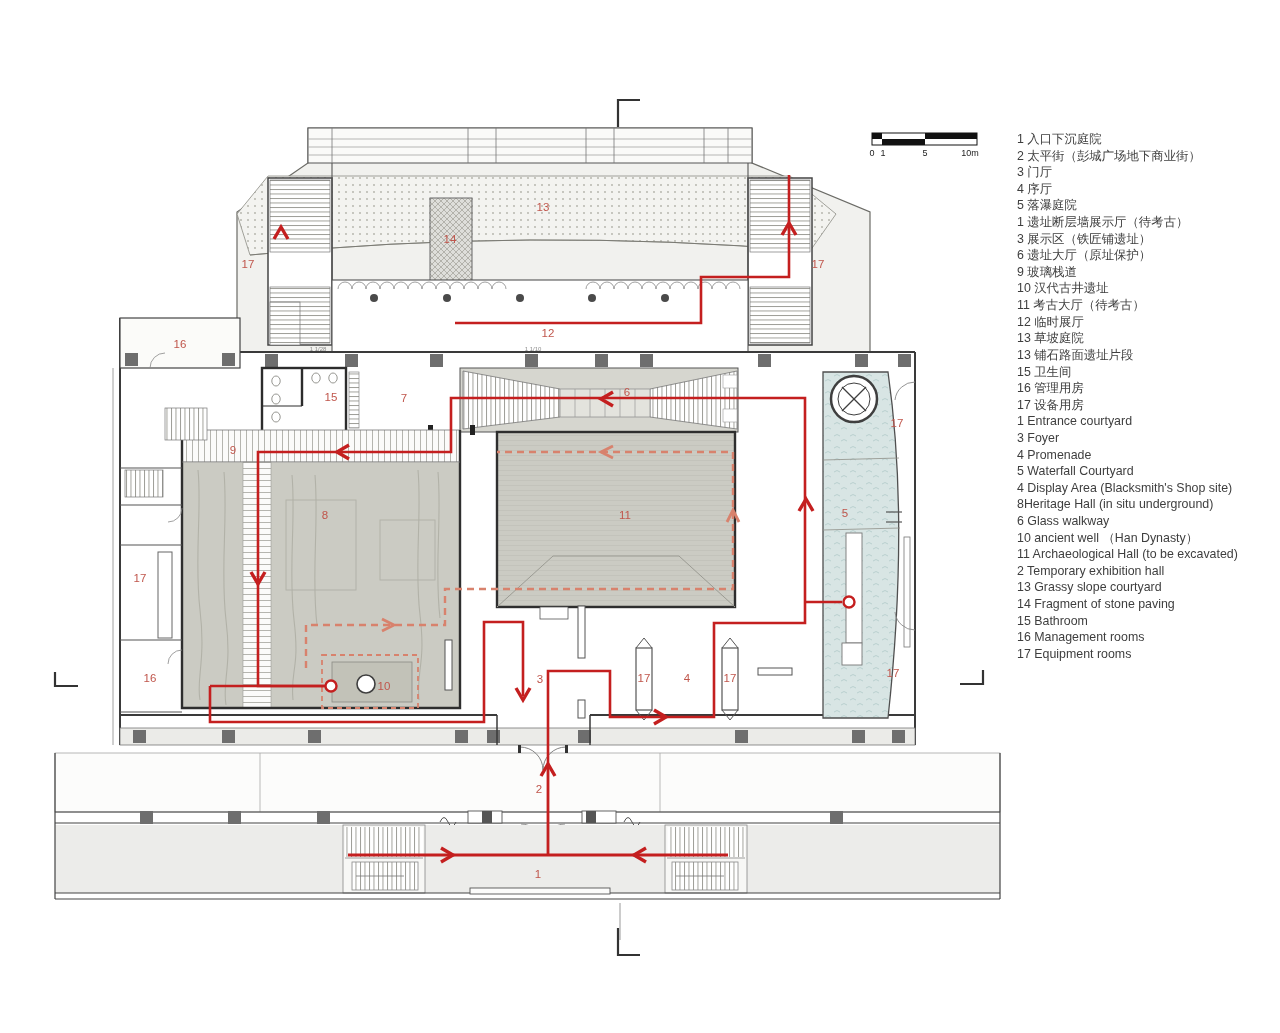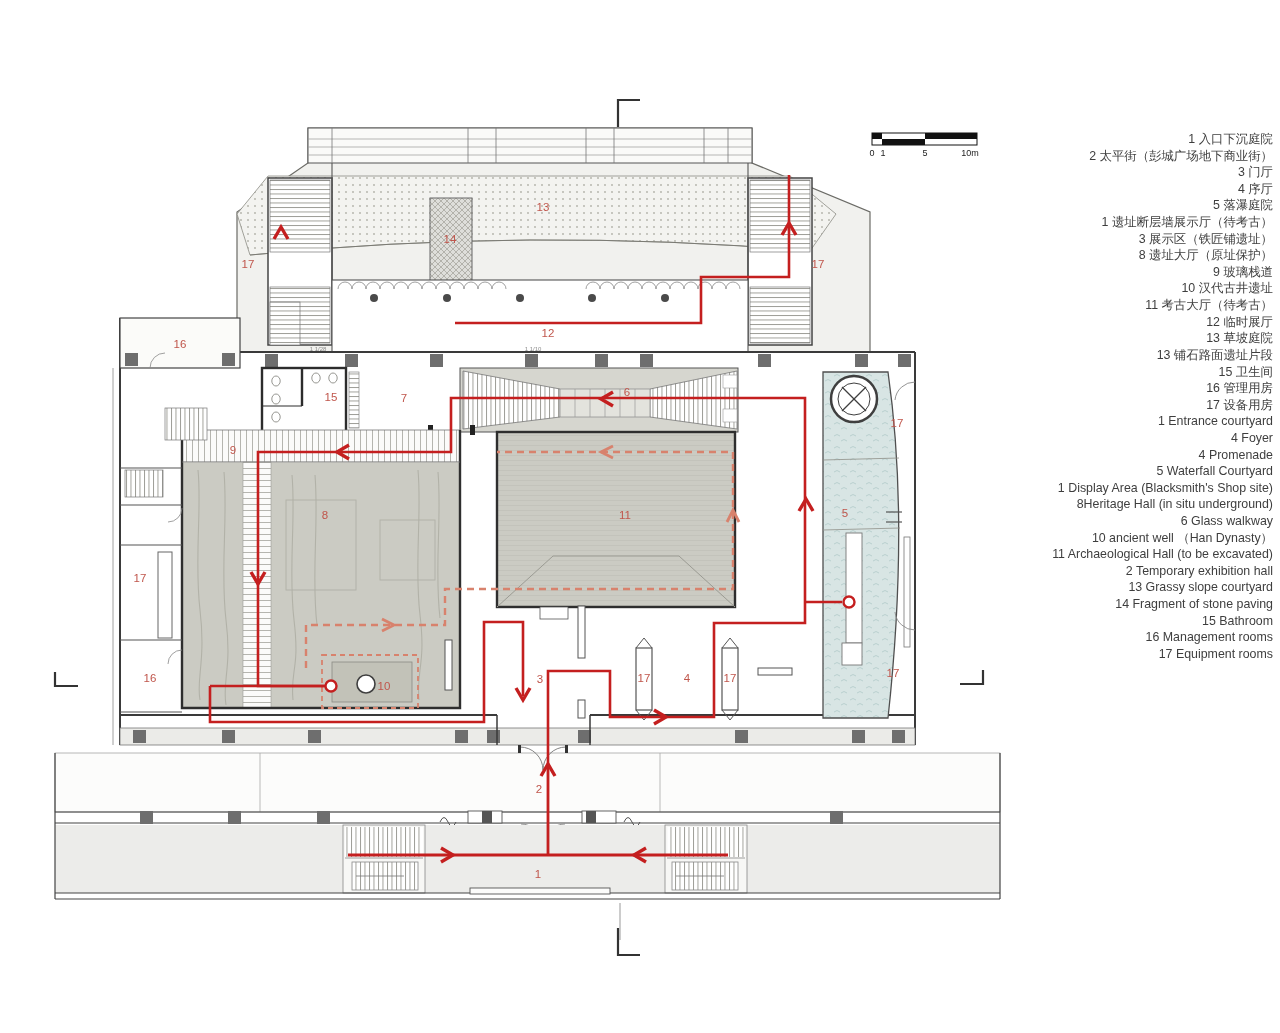--- a/index.html
+++ b/index.html
@@ -2,22 +2,22 @@
 <html><head>
 <meta charset="utf-8">
 <style>
   html,body{margin:0;padding:0;background:#ffffff;width:1280px;height:1033px;overflow:hidden;
             font-family:"Liberation Sans", sans-serif;}
   #stage{position:relative;width:1280px;height:1033px;background:#fff;}
   svg{position:absolute;left:0;top:0;}
   .rl{font-size:11.5px;fill:#c0564c;text-anchor:middle;font-family:"Liberation Sans",sans-serif;}
   .tiny{font-size:6px;fill:#8a8a8a;text-anchor:middle;font-family:"Liberation Sans",sans-serif;}
   .tick{font-size:9px;fill:#222;text-anchor:middle;font-family:"Liberation Sans",sans-serif;}
-  #legend{position:absolute;left:1045px;top:131px;width:228px;font-size:12.4px;
-          line-height:1.34;color:#3e3e3e;text-align:right;}
+  #legend{position:absolute;left:1017px;top:131px;width:228px;font-size:12.4px;
+          line-height:1.34;color:#3e3e3e;}
   #legend .lg-line{white-space:normal;}
 </style>
 </head>
 <body>
 
 <div id="stage">
 <svg width="1280" height="1033" viewBox="0 0 1280 1033">
   <defs>
     <pattern id="dots" width="7" height="7" patternUnits="userSpaceOnUse">
       <rect width="7" height="7" fill="#f3f3f0"></rect>
@@ -375,35 +375,35 @@
 </svg>
 
 <div id="legend">
       <div class="lg-line">1 入口下沉庭院</div>
       <div class="lg-line">2 太平街（彭城广场地下商业街）</div>
       <div class="lg-line">3 门厅</div>
       <div class="lg-line">4 序厅</div>
       <div class="lg-line">5 落瀑庭院</div>
       <div class="lg-line">1 遗址断层墙展示厅（待考古）</div>
       <div class="lg-line">3 展示区（铁匠铺遗址）</div>
-      <div class="lg-line">8 遗址大厅（原址保护）</div>
+      <div class="lg-line">6 遗址大厅（原址保护）</div>
       <div class="lg-line">9 玻璃栈道</div>
       <div class="lg-line">10 汉代古井遗址</div>
       <div class="lg-line">11 考古大厅（待考古）</div>
       <div class="lg-line">12 临时展厅</div>
       <div class="lg-line">13 草坡庭院</div>
       <div class="lg-line">13 铺石路面遗址片段</div>
       <div class="lg-line">15 卫生间</div>
       <div class="lg-line">16 管理用房</div>
       <div class="lg-line">17 设备用房</div>
       <div class="lg-line">1 Entrance courtyard</div>
-      <div class="lg-line">4 Foyer</div>
+      <div class="lg-line">3 Foyer</div>
       <div class="lg-line">4 Promenade</div>
       <div class="lg-line">5 Waterfall Courtyard</div>
-      <div class="lg-line">1 Display Area (Blacksmith's Shop site)</div>
+      <div class="lg-line">4 Display Area (Blacksmith's Shop site)</div>
       <div class="lg-line">8Heritage Hall (in situ underground)</div>
       <div class="lg-line">6 Glass walkway</div>
       <div class="lg-line">10 ancient well （Han Dynasty）</div>
       <div class="lg-line">11 Archaeological Hall (to be excavated)</div>
       <div class="lg-line">2 Temporary exhibition hall</div>
       <div class="lg-line">13 Grassy slope courtyard</div>
       <div class="lg-line">14 Fragment of stone paving</div>
       <div class="lg-line">15 Bathroom</div>
       <div class="lg-line">16 Management rooms</div>
       <div class="lg-line">17 Equipment rooms</div>

